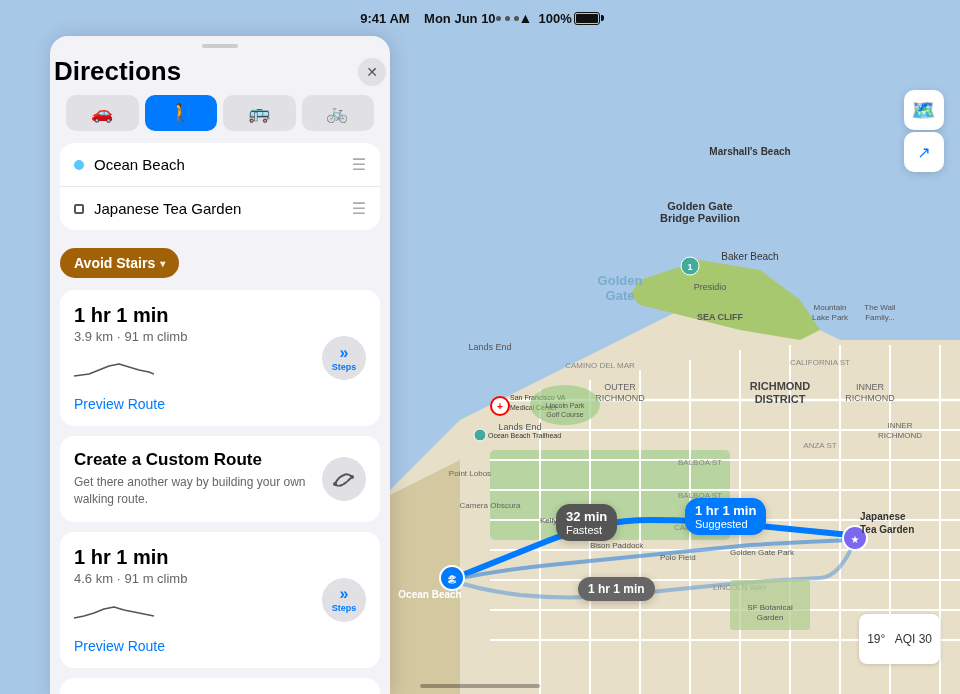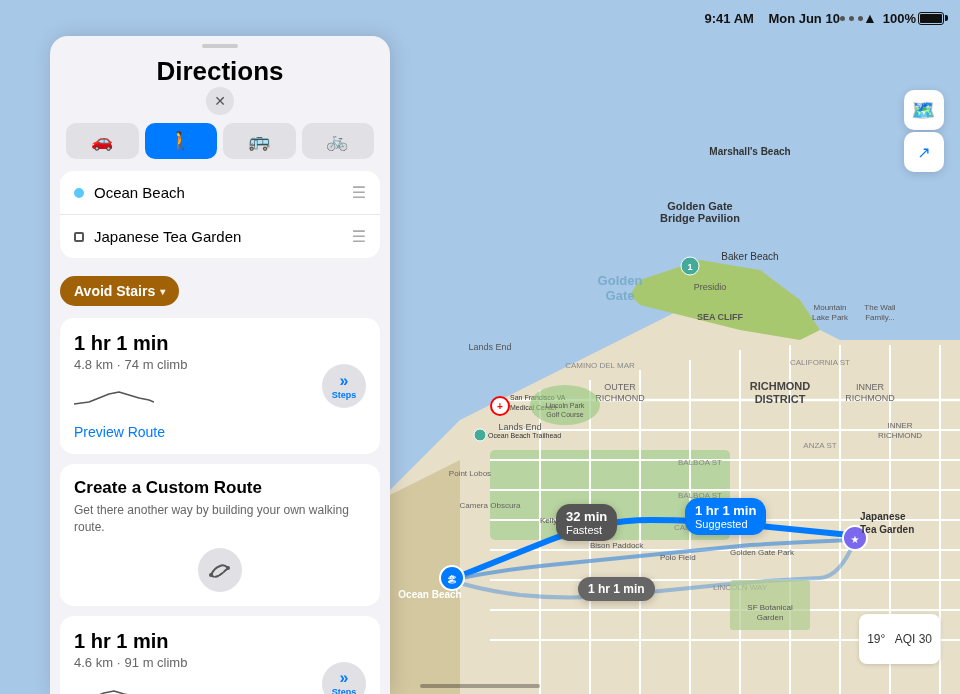--- a/index.html
+++ b/index.html
@@ -13,21 +13,21 @@
     }
 
     
     .status-bar {
       position: absolute;
       top: 0; left: 0; right: 0;
       height: 36px;
       background: transparent;
       display: flex;
       align-items: center;
-      justify-content: flex-end;
+      justify-content: center;
       padding: 0 16px;
       z-index: 100;
     }
     .status-bar-left {
       font-size: 13px;
       font-weight: 600;
       color: #111;
     }
     .status-bar-center {
       display: flex;
@@ -112,21 +112,20 @@
       background: #ccc;
       border-radius: 2px;
       margin: 8px auto 4px;
     }
 
     .panel-header {
       display: flex;
       align-items: center;
       justify-content: space-between;
       padding: 4px 4px 8px;
-      flex-direction: column;
     }
 
     .panel-title {
       font-size: 26px;
       font-weight: 700;
       color: #000;
     }
 
     .close-btn {
       width: 28px; height: 28px;
@@ -295,21 +294,20 @@
 
     
     .custom-route-card {
       background: #fff;
       border-radius: 14px;
       margin: 0 10px 10px;
       padding: 14px;
       display: flex;
       align-items: center;
       gap: 12px;
-      flex-direction: column;
     }
     .custom-route-info { flex: 1; }
     .custom-route-title {
       font-size: 17px;
       font-weight: 600;
       color: #000;
       margin-bottom: 4px;
     }
     .custom-route-desc {
       font-size: 12px;
@@ -604,21 +602,21 @@
   <div class="options-row">
     <button class="avoid-btn">
       <span>Avoid Stairs</span>
       <span class="chevron">▾</span>
     </button>
   </div>
 
   <div class="route-card">
     <div style="padding-right: 56px;">
       <div class="route-time">1 hr 1 min</div>
-      <div class="route-detail">4.8 km · 74 m climb</div>
+      <div class="route-detail">3.9 km · 91 m climb</div>
       
       <svg class="route-elevation" viewBox="0 0 80 28">
         <polyline points="0,24 15,22 25,18 35,14 45,12 55,15 65,18 75,20 80,22" stroke="#555" stroke-width="1.5" fill="none" stroke-linecap="round" stroke-linejoin="round"></polyline>
       </svg>
     </div>
     <a class="preview-link">Preview Route</a>
     <button class="steps-btn">
       <div class="steps-chevrons">»</div>
       <div class="steps-btn-text">Steps</div>
     </button>

